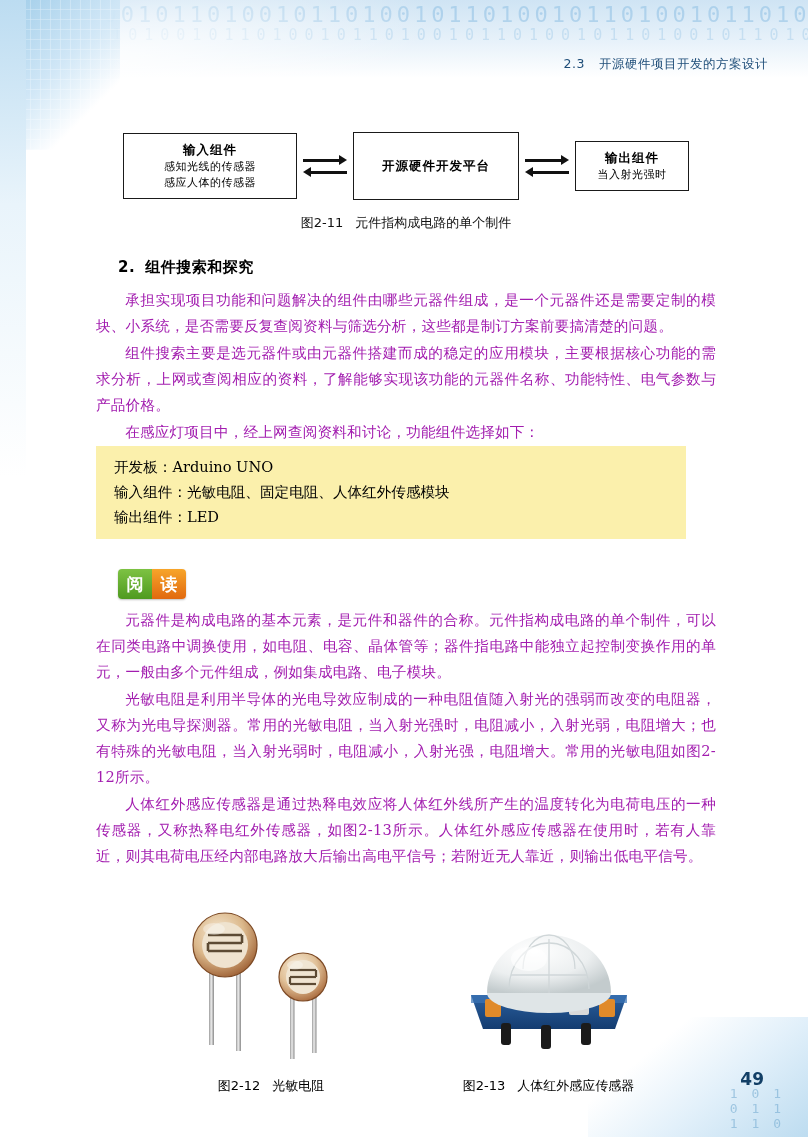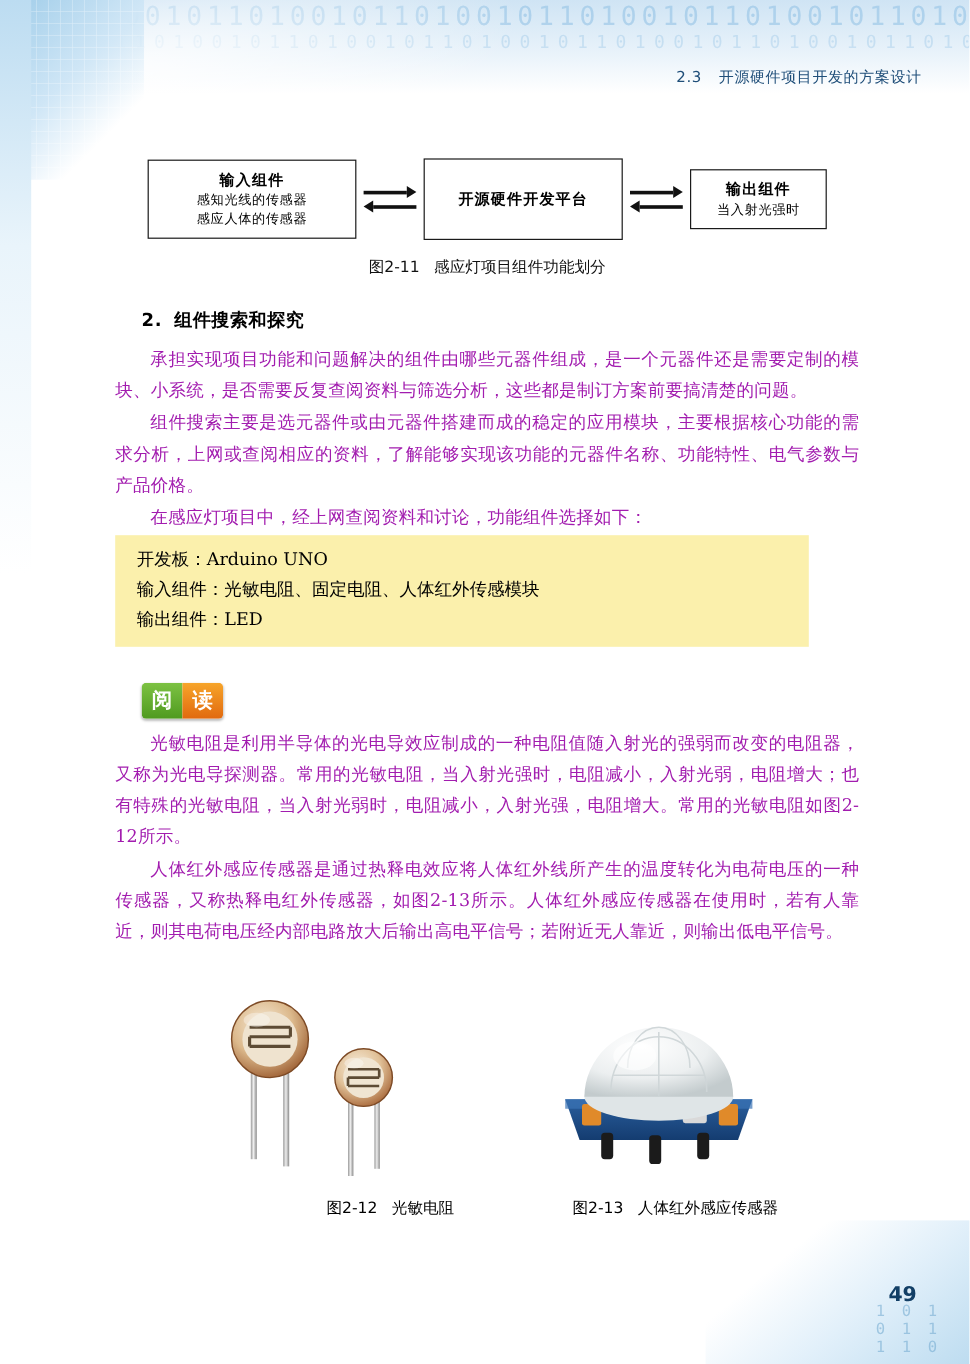--- a/index.html
+++ b/index.html
@@ -196,21 +196,21 @@
     margin: 0 0 1px 0;
     text-indent: 2em;
     text-align: justify;
     color: #a21caf;
     letter-spacing: .2px;
   }
 
   
   .highlight {
     background: #fbf0ac;
-    padding: 8px 0 10px 18px;
+    padding: 8px 12px 10px 18px;
     margin: 0 0 4px 0;
     width: 560px;
   }
   .highlight div {
     font-size: 14.6px;
     line-height: 1.72;
     color: #000;
   }
 
   
@@ -236,21 +236,21 @@
   .read-badge .o { background: linear-gradient(180deg,#f7a52a 0%, #e1690f 100%); }
 
   
   .photos {
     display: flex;
     justify-content: center;
     gap: 70px;
     margin-top: 34px;
     align-items: flex-end;
   }
-  .photo-item { text-align: right; }
+  .photo-item { text-align: center; }
   .photo-caption {
     font-size: 13px;
     margin-top: 14px;
     font-family: "DejaVu Sans", "Liberation Sans", sans-serif;
   }
   .photo-caption .num { margin-right: 12px; }
 
   .ldr-scene { width: 215px; height: 160px; position: relative; }
   .pir-scene { width: 200px; height: 160px; position: relative; }
 
@@ -323,21 +323,21 @@
         </div>
       </div>
 
       <div class="dbox w3">
         <div class="t1">输出组件</div>
         <div class="t2">当入射光强时</div>
       </div>
     </div>
 
     <div class="fig-caption">
-      <span class="num">图2-11</span><span>感应灯项目组件功能划分</span>
+      <span class="num">图2-11</span><span>元件指构成电路的单个制件</span>
     </div>
 
     
     <h3 class="sub">
       <span class="idx">2.</span><span>组件搜索和探究</span>
     </h3>
 
     <p class="body">承担实现项目功能和问题解决的组件由哪些元器件组成，是一个元器件还是需要定制的模块、小系统，是否需要反复查阅资料与筛选分析，这些都是制订方案前要搞清楚的问题。</p>
     <p class="body">组件搜索主要是选元器件或由元器件搭建而成的稳定的应用模块，主要根据核心功能的需求分析，上网或查阅相应的资料，了解能够实现该功能的元器件名称、功能特性、电气参数与产品价格。</p>
     <p class="body">在感应灯项目中，经上网查阅资料和讨论，功能组件选择如下：</p>
@@ -348,20 +348,21 @@
       <div>输入组件：光敏电阻、固定电阻、人体红外传感模块</div>
       <div>输出组件：LED</div>
     </div>
 
     
     <div class="read-badge">
       <span class="g">阅</span>
       <span class="o">读</span>
     </div>
 
+    <p class="body">元器件是构成电路的基本元素，是元件和器件的合称。元件指构成电路的单个制件，可以在同类电路中调换使用，如电阻、电容、晶体管等；器件指电路中能独立起控制变换作用的单元，一般由多个元件组成，例如集成电路、电子模块。</p>
     <p class="body">光敏电阻是利用半导体的光电导效应制成的一种电阻值随入射光的强弱而改变的电阻器，又称为光电导探测器。常用的光敏电阻，当入射光强时，电阻减小，入射光弱，电阻增大；也有特殊的光敏电阻，当入射光弱时，电阻减小，入射光强，电阻增大。常用的光敏电阻如图2-12所示。</p>
     <p class="body">人体红外感应传感器是通过热释电效应将人体红外线所产生的温度转化为电荷电压的一种传感器，又称热释电红外传感器，如图2-13所示。人体红外感应传感器在使用时，若有人靠近，则其电荷电压经内部电路放大后输出高电平信号；若附近无人靠近，则输出低电平信号。</p>
 
     
     <div class="photos">
 
       <div class="photo-item">
         <div class="ldr-scene">
           <svg width="215" height="160" viewBox="0 0 215 160">
             <defs>

